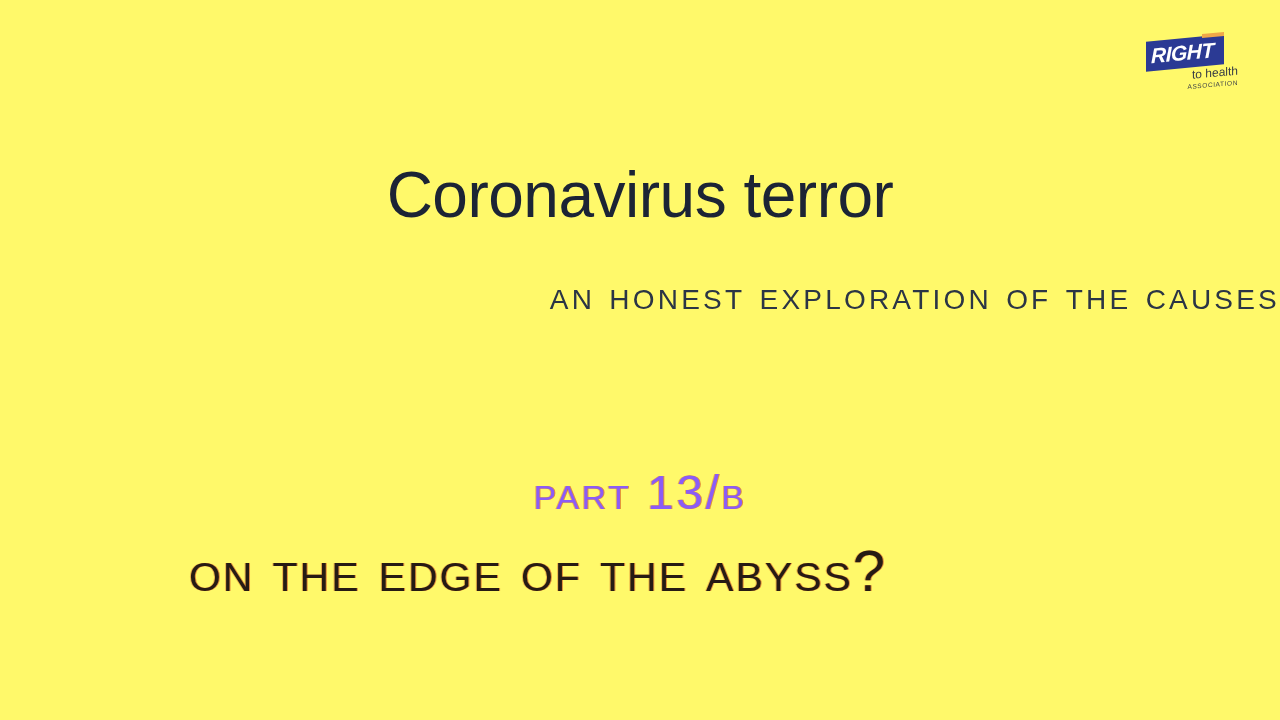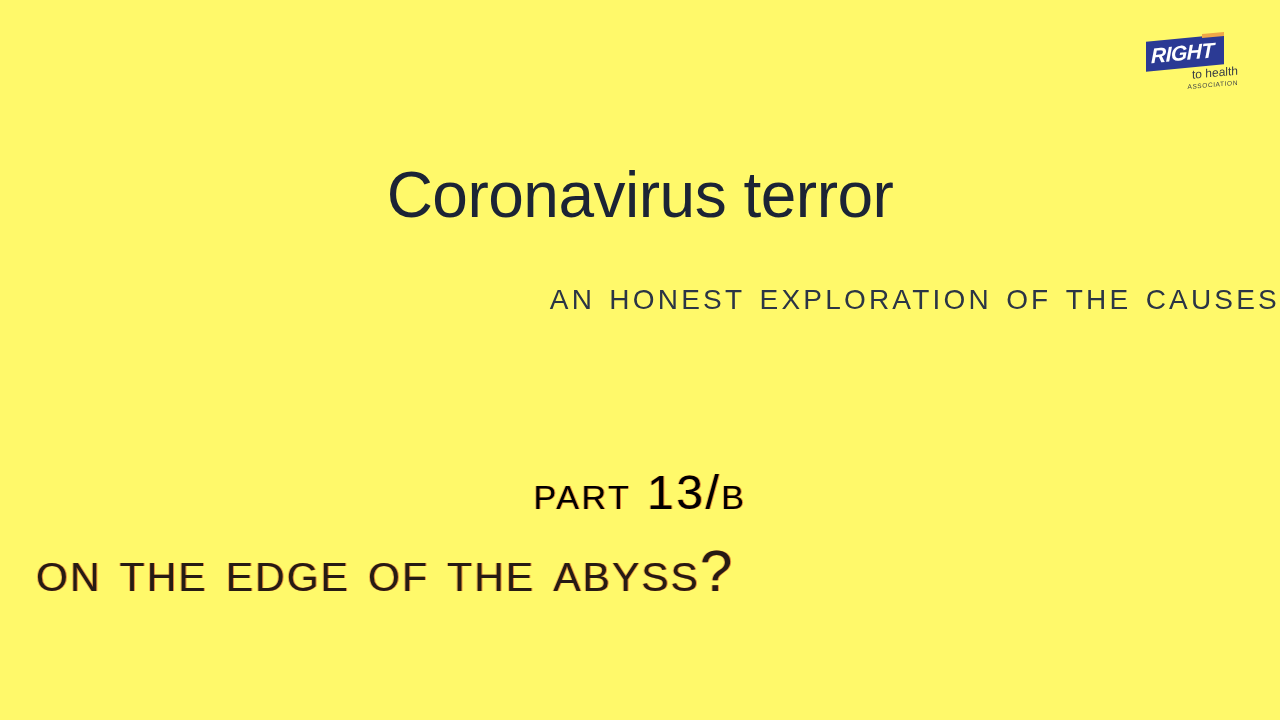--- a/index.html
+++ b/index.html
@@ -120,47 +120,46 @@
   .subtitle::first-letter {
     font-size: 40px;
   }
 
   .part-line {
     position: absolute;
     left: 0;
     top: 462px;
     width: 1280px;
     text-align: center;
-    color: #000000;
+    color: #8b5cf6;
     font-size: 48px;
     font-weight: normal;
     font-variant: small-caps;
     text-transform: lowercase;
     letter-spacing: 2.5px;
     line-height: 62px;
     font-family: "Liberation Sans", sans-serif;
     text-shadow: 1px 0 0 rgba(200, 60, 20, 0.55), -1px 0 0 rgba(200, 60, 20, 0.35);
   }
 
   .sub-heading {
     position: absolute;
     left: 0;
     top: 534px;
     width: 1076px;
-    text-align: left;
+    text-align: center;
     color: #261B14;
     font-size: 58px;
     font-weight: normal;
     font-variant: small-caps;
     text-transform: lowercase;
     letter-spacing: 2px;
     line-height: 74px;
     font-family: "Liberation Sans", sans-serif;
     text-shadow: 1px 0 0 rgba(200, 60, 20, 0.55), -1px 0 0 rgba(200, 60, 20, 0.35);
-    padding-left: 36px;
   }
 </style>
 </head>
 <body>
 
 <div class="slide">
 
   <div class="logo">
     <div class="logo-badge">
       <span class="logo-badge-text">RIGHT</span>

